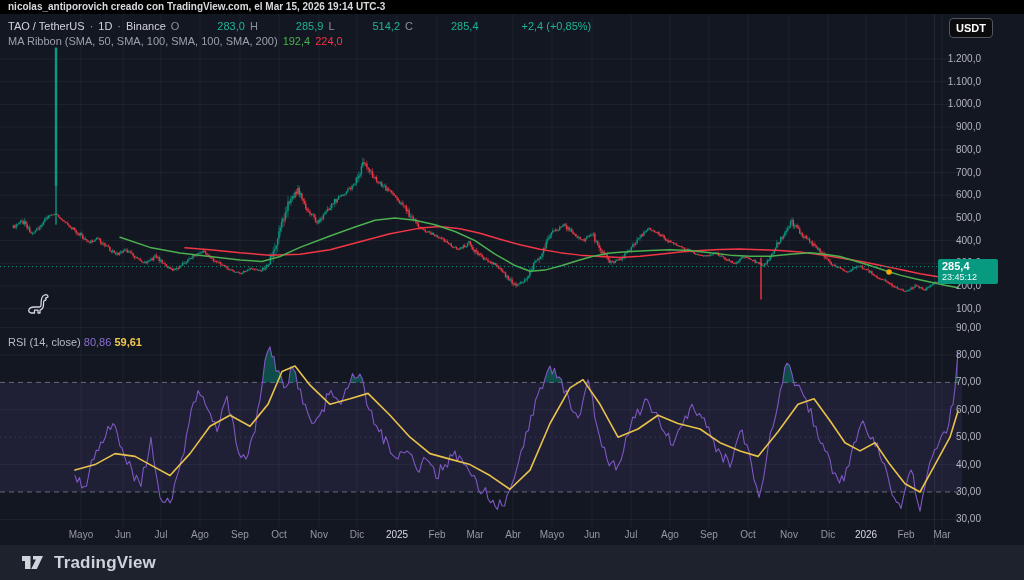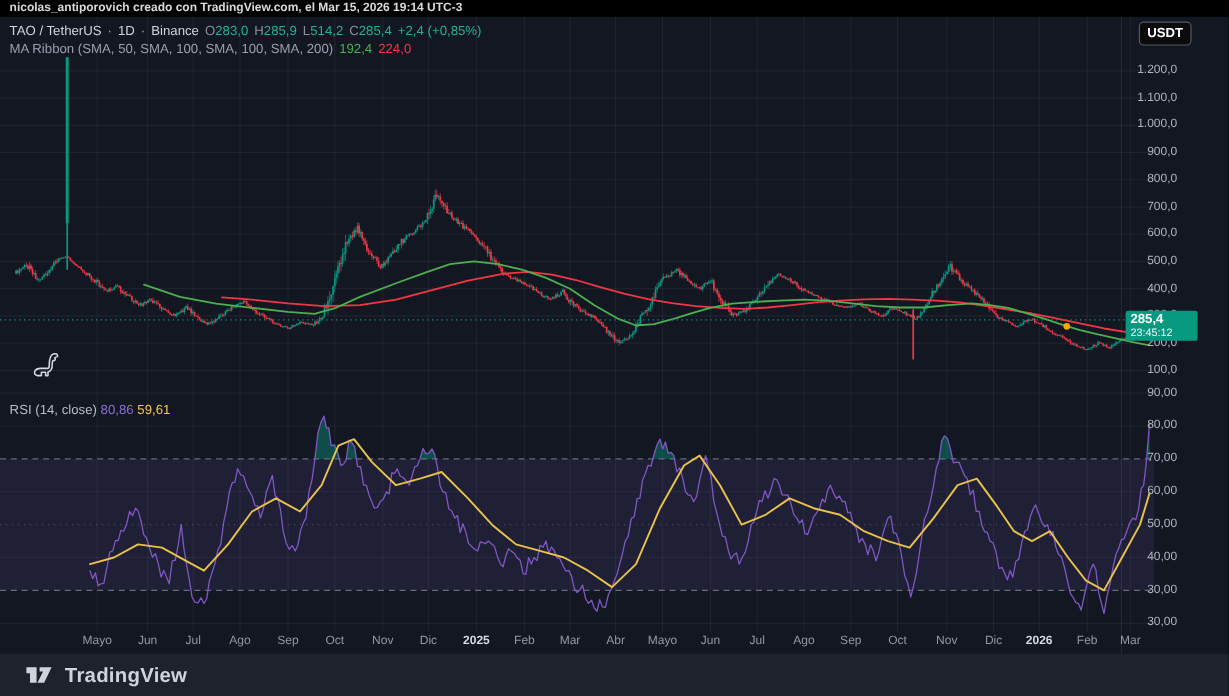--- a/index.html
+++ b/index.html
@@ -7,39 +7,39 @@
        font-family:"Liberation Sans",sans-serif;-webkit-font-smoothing:antialiased;}
   .header-bar{position:absolute;top:0;left:0;right:0;height:14px;background:#000;
        color:#d8d9dd;font-size:10px;line-height:14px;padding-left:8px;font-weight:bold;}
   #priceSvg{position:absolute;left:0;top:14px;}
   #rsiSvg{position:absolute;left:0;top:326px;}
   .legend{position:absolute;left:8px;top:20px;z-index:5;font-size:11px;line-height:13px;color:#d1d4dc;}
   .legend-row{display:flex;gap:5px;align-items:baseline;margin-bottom:2px;white-space:nowrap;}
   .lg-title{color:#d1d4dc;}
   .lg-dim{color:#9aa0ab;}
   .lg-letter{color:#8b9098;}
-  .lg-teal{color:#20b297;}
+  .lg-teal{color:#20b297;margin-left:38px;}
   .lg-green{color:#4caf50;}
   .lg-red{color:#f23645;}
   .lg-purple{color:#8a6fd0;}
   .lg-yellow{color:#f2c94c;}
   .rsi-legend{position:absolute;left:8px;top:336px;z-index:5;font-size:11px;color:#b8bcc4;white-space:nowrap;}
   .axis-col{position:absolute;left:934px;top:14px;width:62px;height:531px;
        border-left:1px solid rgba(255,255,255,0.07);font-size:10px;color:#b2b5be;z-index:4;}
   .axis-label{position:absolute;right:16px;height:12px;line-height:12px;text-align:right;}
   .usdt-btn{position:absolute;top:4px;right:4px;width:42px;height:18px;background:#0b0b0d;
        border:1px solid #54575f;border-radius:4px;color:#fff;font-weight:bold;font-size:11px;
        text-align:center;line-height:18px;cursor:pointer;}
   .price-tag{position:absolute;top:245px;left:3px;width:52px;background:#089981;border-radius:2px;
        color:#fff;padding:1px 4px 2px 4px;z-index:6;}
   .price-tag .p{font-size:11px;font-weight:bold;line-height:12px;}
   .price-tag .cd{font-size:9px;line-height:10px;opacity:.95;}
   .time-axis{position:absolute;left:0;top:527px;width:962px;height:18px;z-index:3;}
   .time-label{position:absolute;top:2px;transform:translateX(-50%);color:#9598a1;font-size:10px;}
-  .time-label.year{color:#d8dbe0;font-weight:bold;}
+  .time-label.year{color:#d8dbe0;font-weight:normal;}
   .footer-bar{position:absolute;left:0;right:0;bottom:0;height:35px;background:#1e222d;
        display:flex;align-items:center;gap:9px;padding-left:21px;z-index:7;}
   .brand-text{color:#cfd3da;font-size:17px;font-weight:bold;letter-spacing:.2px;}
   .dino{position:absolute;left:25px;top:290px;z-index:5;}
 </style>
 </head>
 <body>
 
 <div class="app">
 
@@ -1551,21 +1551,21 @@
     </div>
   </div>
 
   <svg class="dino" width="26" height="28" viewBox="0 0 26 28">
     <path d="M6 23 q-3-1 -2-3.5 q1-2.5 5-2.5 l5.5 0 q1.5 0 1.5-2 q0-9 3.5-10 q3.5-1 3.5 2 l-2.5 1.2 q1.2 1 0 2.2 l-1.2 0 q-0.8 0.5 -0.8 4 q0 4.6 -3.5 5.6 l0 3 -2 0 0-2.8 -3.5 0 0 2.8 -2 0 z" fill="none" stroke="#d5d8e0" stroke-width="1.3" stroke-linejoin="round"></path>
   </svg>
 
   <div class="rsi-legend">
     <span>RSI (14, close)</span>
     <span class="lg-purple">80,86</span>
-    <span class="lg-yellow" style="font-weight:normal">59,61</span>
+    <span class="lg-yellow" style="font-weight:bold">59,61</span>
   </div>
 
   <div class="time-axis" id="timeAxis">
       <div class="time-label" style="left: 81px;">Mayo</div>
       <div class="time-label" style="left: 123px;">Jun</div>
       <div class="time-label" style="left: 161px;">Jul</div>
       <div class="time-label" style="left: 200px;">Ago</div>
       <div class="time-label" style="left: 240px;">Sep</div>
       <div class="time-label" style="left: 279px;">Oct</div>
       <div class="time-label" style="left: 319px;">Nov</div>

